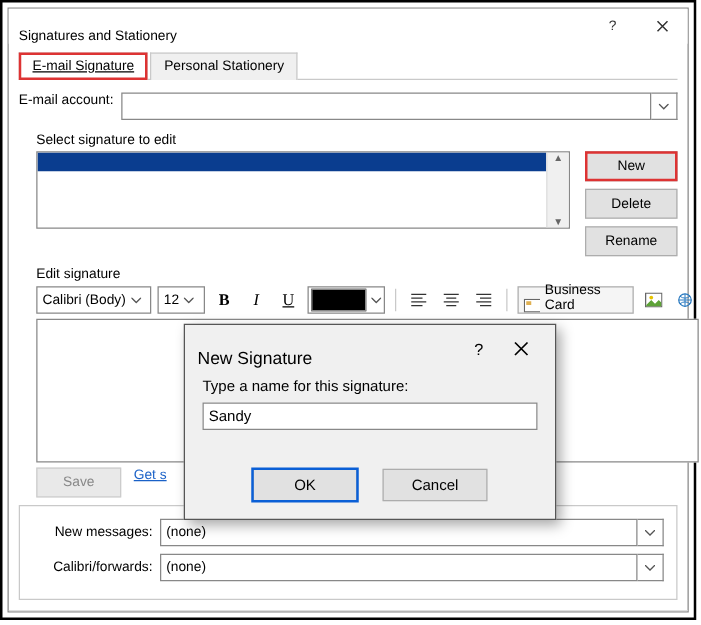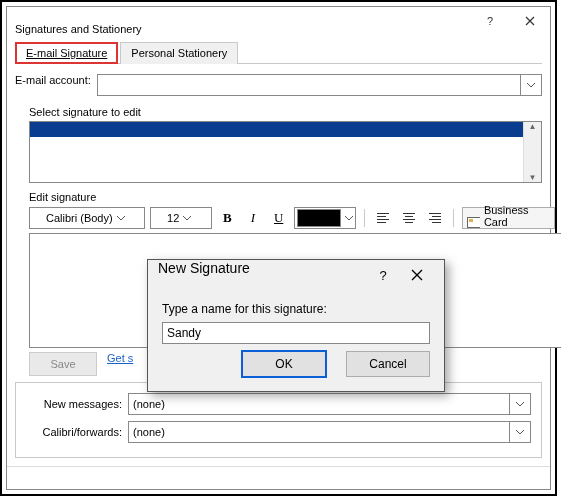--- a/index.html
+++ b/index.html
@@ -21,44 +21,44 @@
 fieldset.plain{border:none;padding:0;margin:4px 0 0 14px}
 fieldset.boxed{border:1px solid #c9c9c9;margin:6px 0 0 0;padding:4px 10px 8px 10px}
 legend{font-size:11px;padding:0 3px}
 .list-area{display:flex;gap:12px;margin-top:3px}
 .listbox{flex:1;height:60px;border:1px solid #888;background:#fff;position:relative;overflow:hidden}
 .list-sel{position:absolute;left:0;right:18px;top:0;height:15px;background:#0a3d8f}
 .scrollv{position:absolute;right:0;top:0;bottom:0;width:17px;background:#f0f0f0;border-left:1px solid #ddd;display:flex;flex-direction:column;justify-content:space-between;align-items:center;font-size:8px;color:#666}
 .btncol{display:flex;flex-direction:column;gap:6px}
 .btn{width:72px;height:22px;background:#e1e1e1;border:1px solid #adadad;font-size:11px;display:flex;align-items:center;justify-content:center}
 .toolbar{display:flex;align-items:center;gap:5px;margin:4px 0;flex-wrap:nowrap}
-.sel{height:20px;border:1px solid #888;background:#fff;display:flex;align-items:center;padding:0 16px;gap:4px}
+.sel{height:20px;border:1px solid #888;background:#fff;display:flex;align-items:center;padding:0 4px;gap:4px}
 .fontsel{width:88px}
 .sizesel{width:30px}
 .tbtn{width:20px;height:20px;border:1px solid transparent;display:flex;align-items:center;justify-content:center;font-family:"Times New Roman",serif;font-size:13px}
 .colorwell{width:42px;height:16px;background:#000;border:1px solid #888}
 .sep{width:1px;height:18px;background:#c9c9c9;margin:0 3px}
 .alignbox{display:flex;flex-direction:column;gap:2px;width:12px}
 .alignbox span{height:1px;background:#333;display:block}
 .bizbtn{height:20px;border:1px solid #adadad;background:#f5f5f5;display:flex;align-items:flex-end;padding:0 4px;gap:4px;font-size:11px}
 .editarea{height:113px;border:1px solid #888;background:#fff}
 .saverow{display:flex;gap:10px;margin-top:4px}
 .savebtn{width:66px;height:22px;background:#e9e9e9;border:1px solid #ccc;color:#888;display:flex;align-items:center;justify-content:center}
 .link{color:#1a61c7;text-decoration:underline}
 .defrow{display:flex;align-items:center;margin:6px 0}
 .defrow .lbl{width:96px;text-align:right;margin-right:6px}
 .footer{height:38px;display:flex;justify-content:flex-end;align-items:center;gap:6px;padding-right:12px;border-top:1px solid #ddd}
 
 .modal{position:absolute;left:140px;top:252px;width:296px;background:#f0f0f0;border:1px solid #555;box-shadow:4px 4px 10px rgba(0,0,0,.35)}
-.modal .mtitle{height:34px;display:flex;align-items:flex-start;padding:0 10px;font-size:14px}
+.modal .mtitle{height:34px;display:flex;align-items:flex-end;padding:0 10px;font-size:14px}
 .modal .mtitle .title-spacer{flex:1}
 .modal .mx{width:34px;height:30px;display:flex;align-items:center;justify-content:center;font-size:13px}
 .modal .mbody{padding:8px 14px 14px}
 .modal input{width:100%;height:22px;border:1px solid #888;background:#fff;padding:0 4px;box-sizing:border-box;font-size:12px}
-.modal .mbtns{display:flex;justify-content:flex-end;gap:20px;margin-top:7px}
+.modal .mbtns{display:flex;justify-content:center;gap:20px;margin-top:31px}
 .modal .mbtn{width:82px;height:24px;background:#e1e1e1;border:1px solid #adadad;display:flex;align-items:center;justify-content:center;font-size:12px}
 .modal .mbtn.primary{outline:2px solid #0a5fd6;outline-offset:-1px}
 svg{display:block}
 </style>
 </head>
 <body>
 
 <div class="frame">
 <div class="dlg">
   <div class="titlebar">
@@ -93,20 +93,31 @@
     <fieldset class="plain">
       <span>Select signature to edit</span>
       <div class="list-area">
         <div class="listbox">
           <div class="list-sel"></div>
           <div class="scrollv">
                 <span>▲</span>
                 <span>▼</span>
               </div>
         </div>
+        <div class="btncol">
+          <div class="btn hl-red">
+                <span>New</span>
+              </div>
+          <div class="btn">
+                <span>Delete</span>
+              </div>
+          <div class="btn">
+                <span>Rename</span>
+              </div>
+        </div>
       </div>
     </fieldset>
 
     <fieldset class="plain" style="margin-top:8px">
       <span>Edit signature</span>
       <div class="toolbar">
         <div class="sel fontsel">
           <span>Calibri (Body)</span>
           <svg width="8" height="5">
                 <path d="M0 0 L4 4 L8 0" fill="none" stroke="#555"></path>

